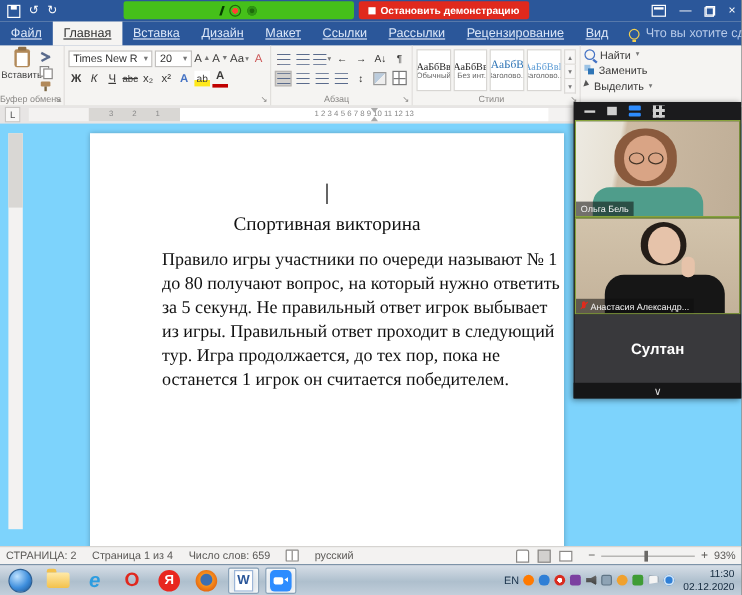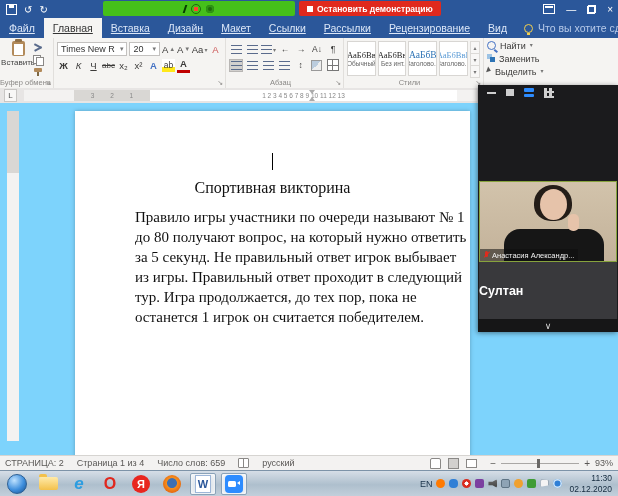--- a/index.html
+++ b/index.html
@@ -145,21 +145,21 @@
   .p-torso1{position:absolute;left:14px;bottom:0;width:92px;height:24px;border-radius:14px 14px 0 0;background:#4f9d8b;}
   .p-hair2{position:absolute;left:54px;top:3px;width:38px;height:36px;border-radius:50% 50% 44% 44%;background:#241d18;}
   .p-face2{position:absolute;left:60px;top:7px;width:27px;height:31px;border-radius:50%;background:#e6c3aa;}
   .p-torso2{position:absolute;left:24px;bottom:0;width:100px;height:32px;border-radius:16px 16px 0 0;background:#161616;}
   .p-hand2{position:absolute;left:88px;top:32px;width:11px;height:17px;border-radius:5px;background:#e6c3aa;}
   .vlabel{position:absolute;left:0;bottom:0;max-width:95%;background:rgba(15,15,15,.55);color:#f2f2f2;font-size:7.5px;
           padding:1.5px 4px;display:flex;align-items:center;gap:3px;white-space:nowrap;overflow:hidden;}
   .mic-off{position:relative;width:5px;height:8px;flex:none;}
   .mic-off::before{content:"";position:absolute;left:1px;top:0;width:3px;height:6px;border-radius:2px;background:#e02b1d;}
   .mic-off::after{content:"";position:absolute;left:-1px;top:3px;width:8px;height:1.2px;background:#e02b1d;transform:rotate(-45deg);}
-  .tile3{top:177px;height:58px;background:#39393c;display:flex;align-items:center;
+  .tile3{top:177px;height:58px;background:#39393c;display:flex;align-items:center;justify-content:center;
          color:#fff;font-weight:bold;font-size:12.5px;}
   .chev{position:absolute;bottom:0;left:0;right:0;height:13px;background:#161617;display:flex;align-items:center;
         justify-content:center;color:#ddd;font-size:9px;}
   
   .statusbar{position:absolute;left:0;right:0;bottom:26px;height:15px;background:#f3f2f1;border-top:1px solid #d6d4d1;
              display:flex;align-items:center;font-size:9px;color:#5a5856;padding:0 5px;gap:13px;box-sizing:border-box;}
   .book-ic{width:9px;height:8px;border:1px solid #8a8886;border-radius:1px;position:relative;background:#fff;}
   .book-ic::after{content:"";position:absolute;left:4px;top:0;bottom:0;width:1px;background:#8a8886;}
   .viewbtns{display:flex;gap:7px;align-items:center;}
   .vb{width:9px;height:9px;border:1px solid #8a8886;background:#fff;}
@@ -406,20 +406,32 @@
   <div class="zoomwin">
     <div class="zo-top">
       <span class="zmin"></span>
       <span class="zsingle"></span>
       <span class="zstack">
           <b></b>
           <b></b>
         </span>
       <span class="zgrid"></span>
     </div>
+    <div class="tile tile1">
+      <span class="p-hair1"></span>
+      <span class="p-face1"></span>
+      <span class="p-glasses">
+          <b></b>
+          <b></b>
+        </span>
+      <span class="p-torso1"></span>
+      <span class="vlabel">
+        <span>Ольга Бель</span>
+      </span>
+    </div>
     <div class="tile tile2">
       <span class="p-hair2"></span>
       <span class="p-face2"></span>
       <span class="p-torso2"></span>
       <span class="p-hand2"></span>
       <span class="vlabel">
         <span class="mic-off"></span>
         <span>Анастасия Александр...</span>
       </span>
     </div>

